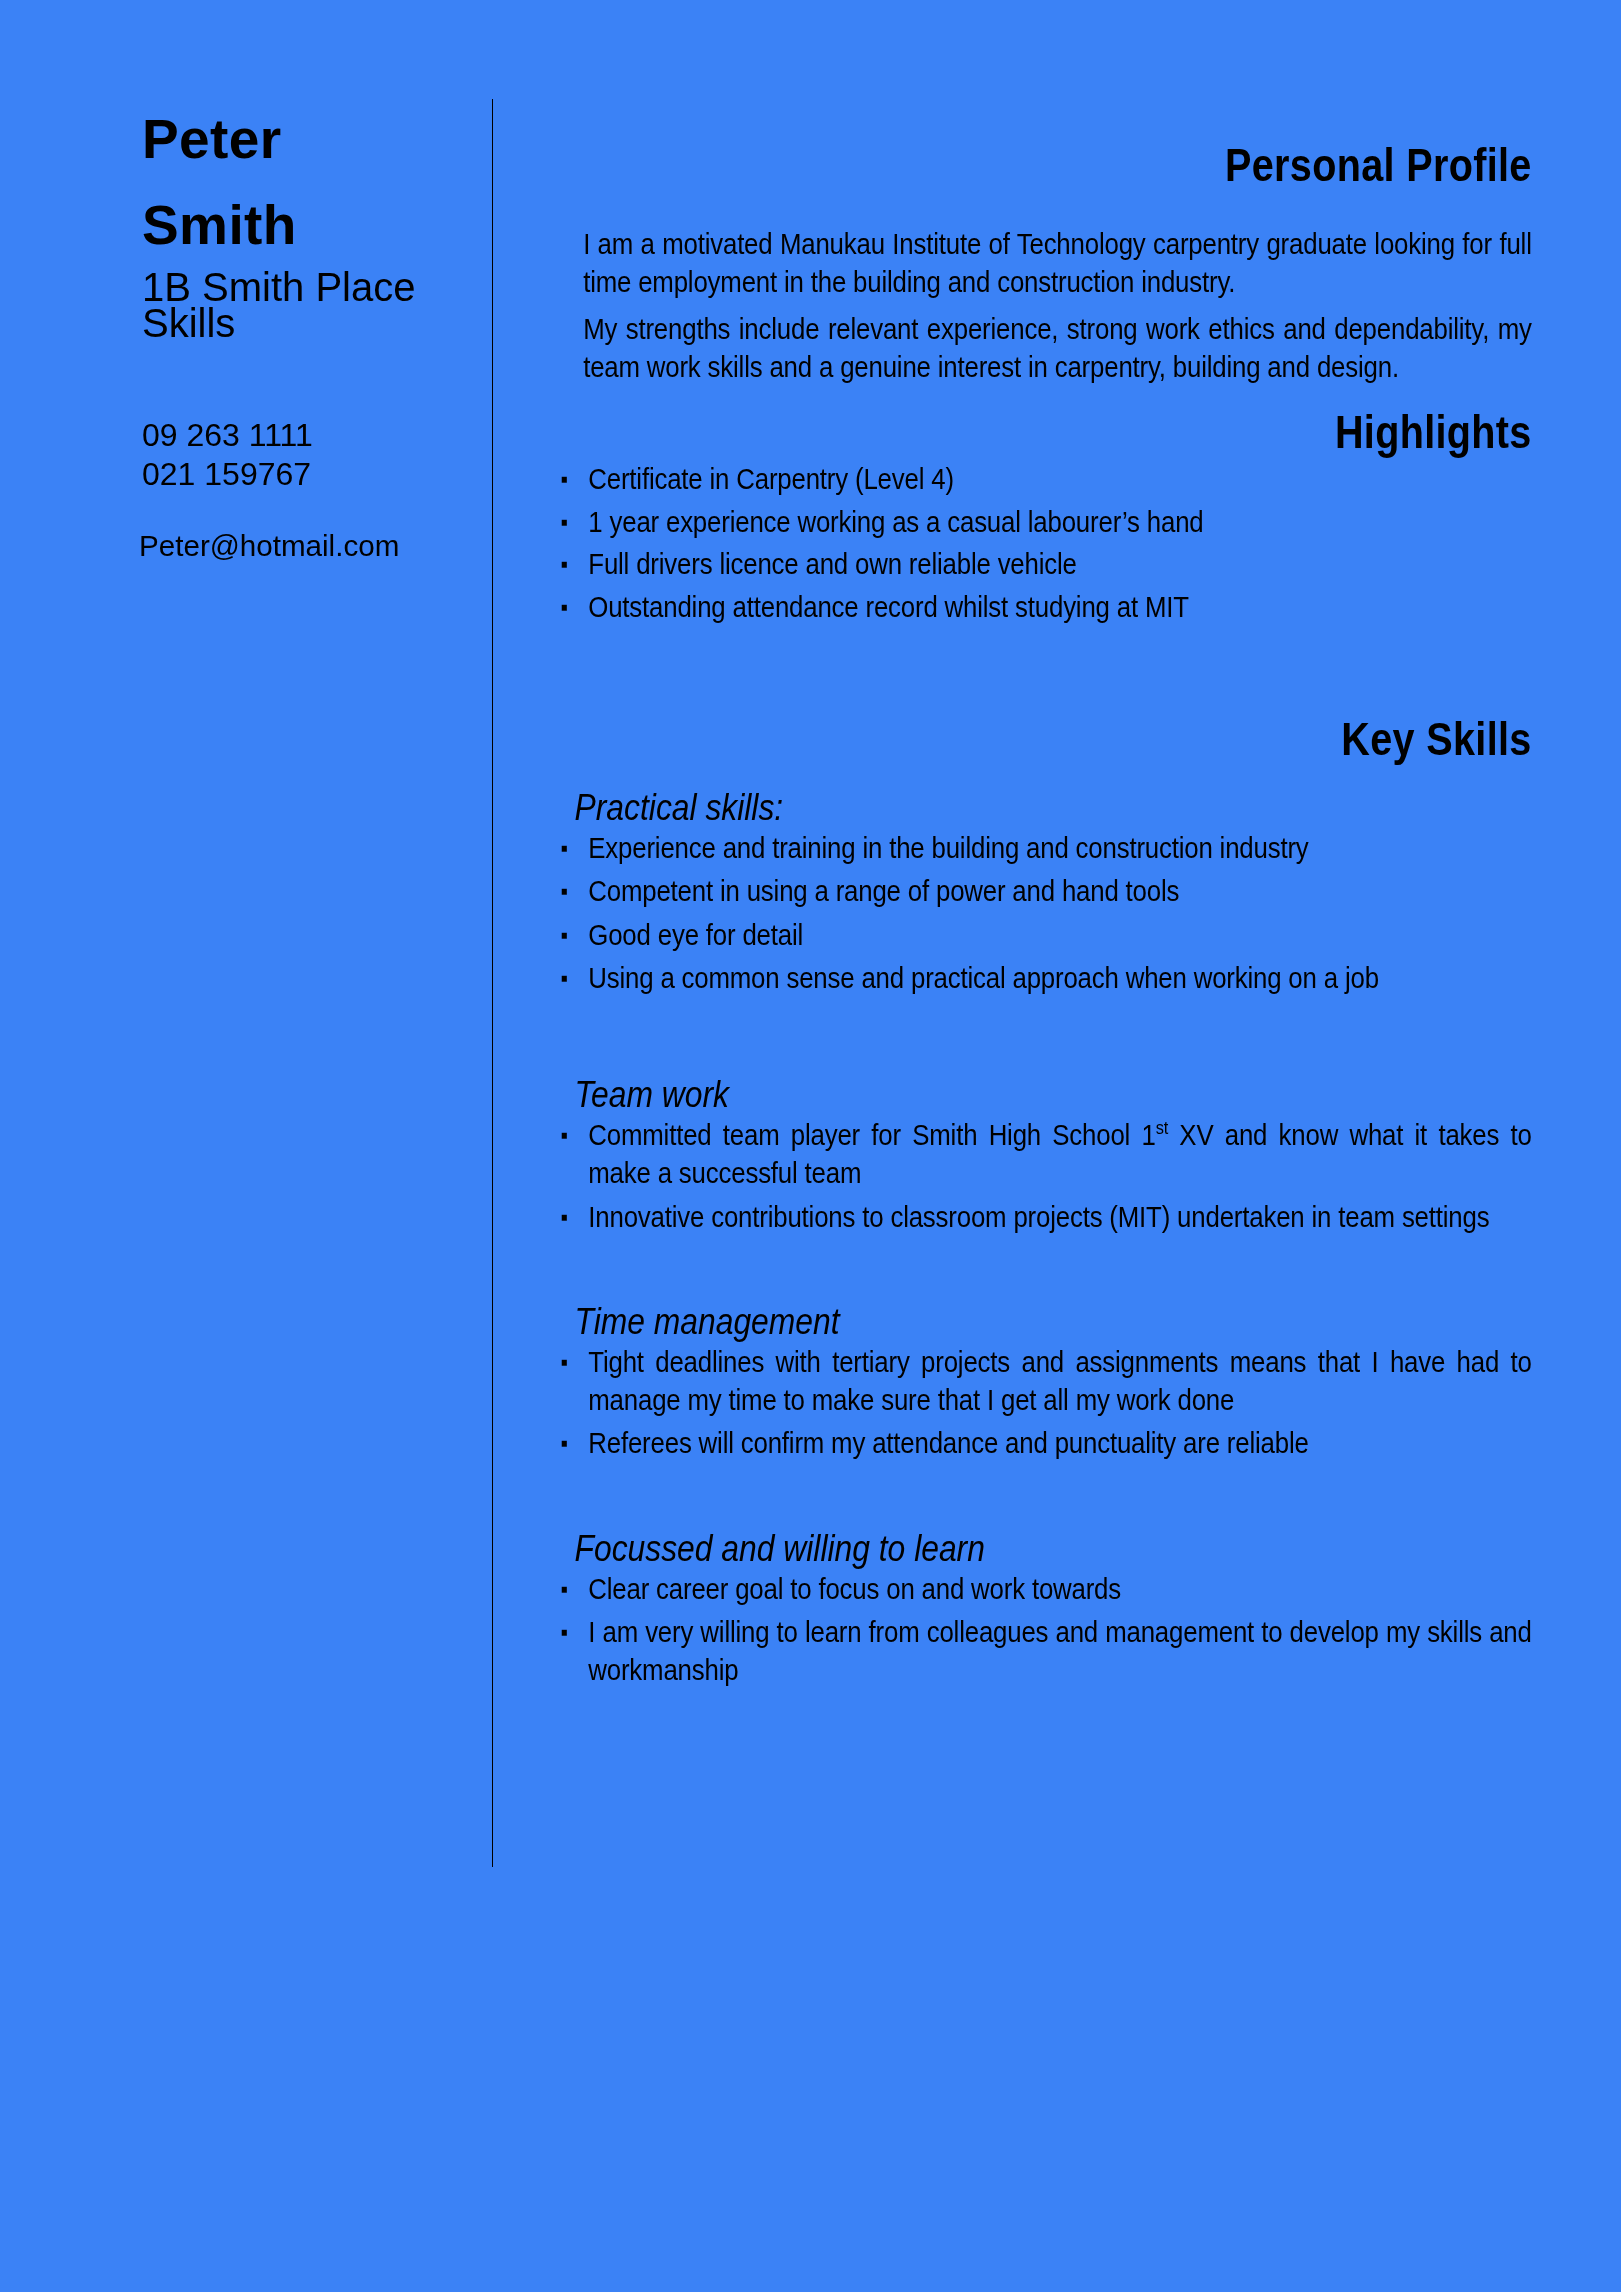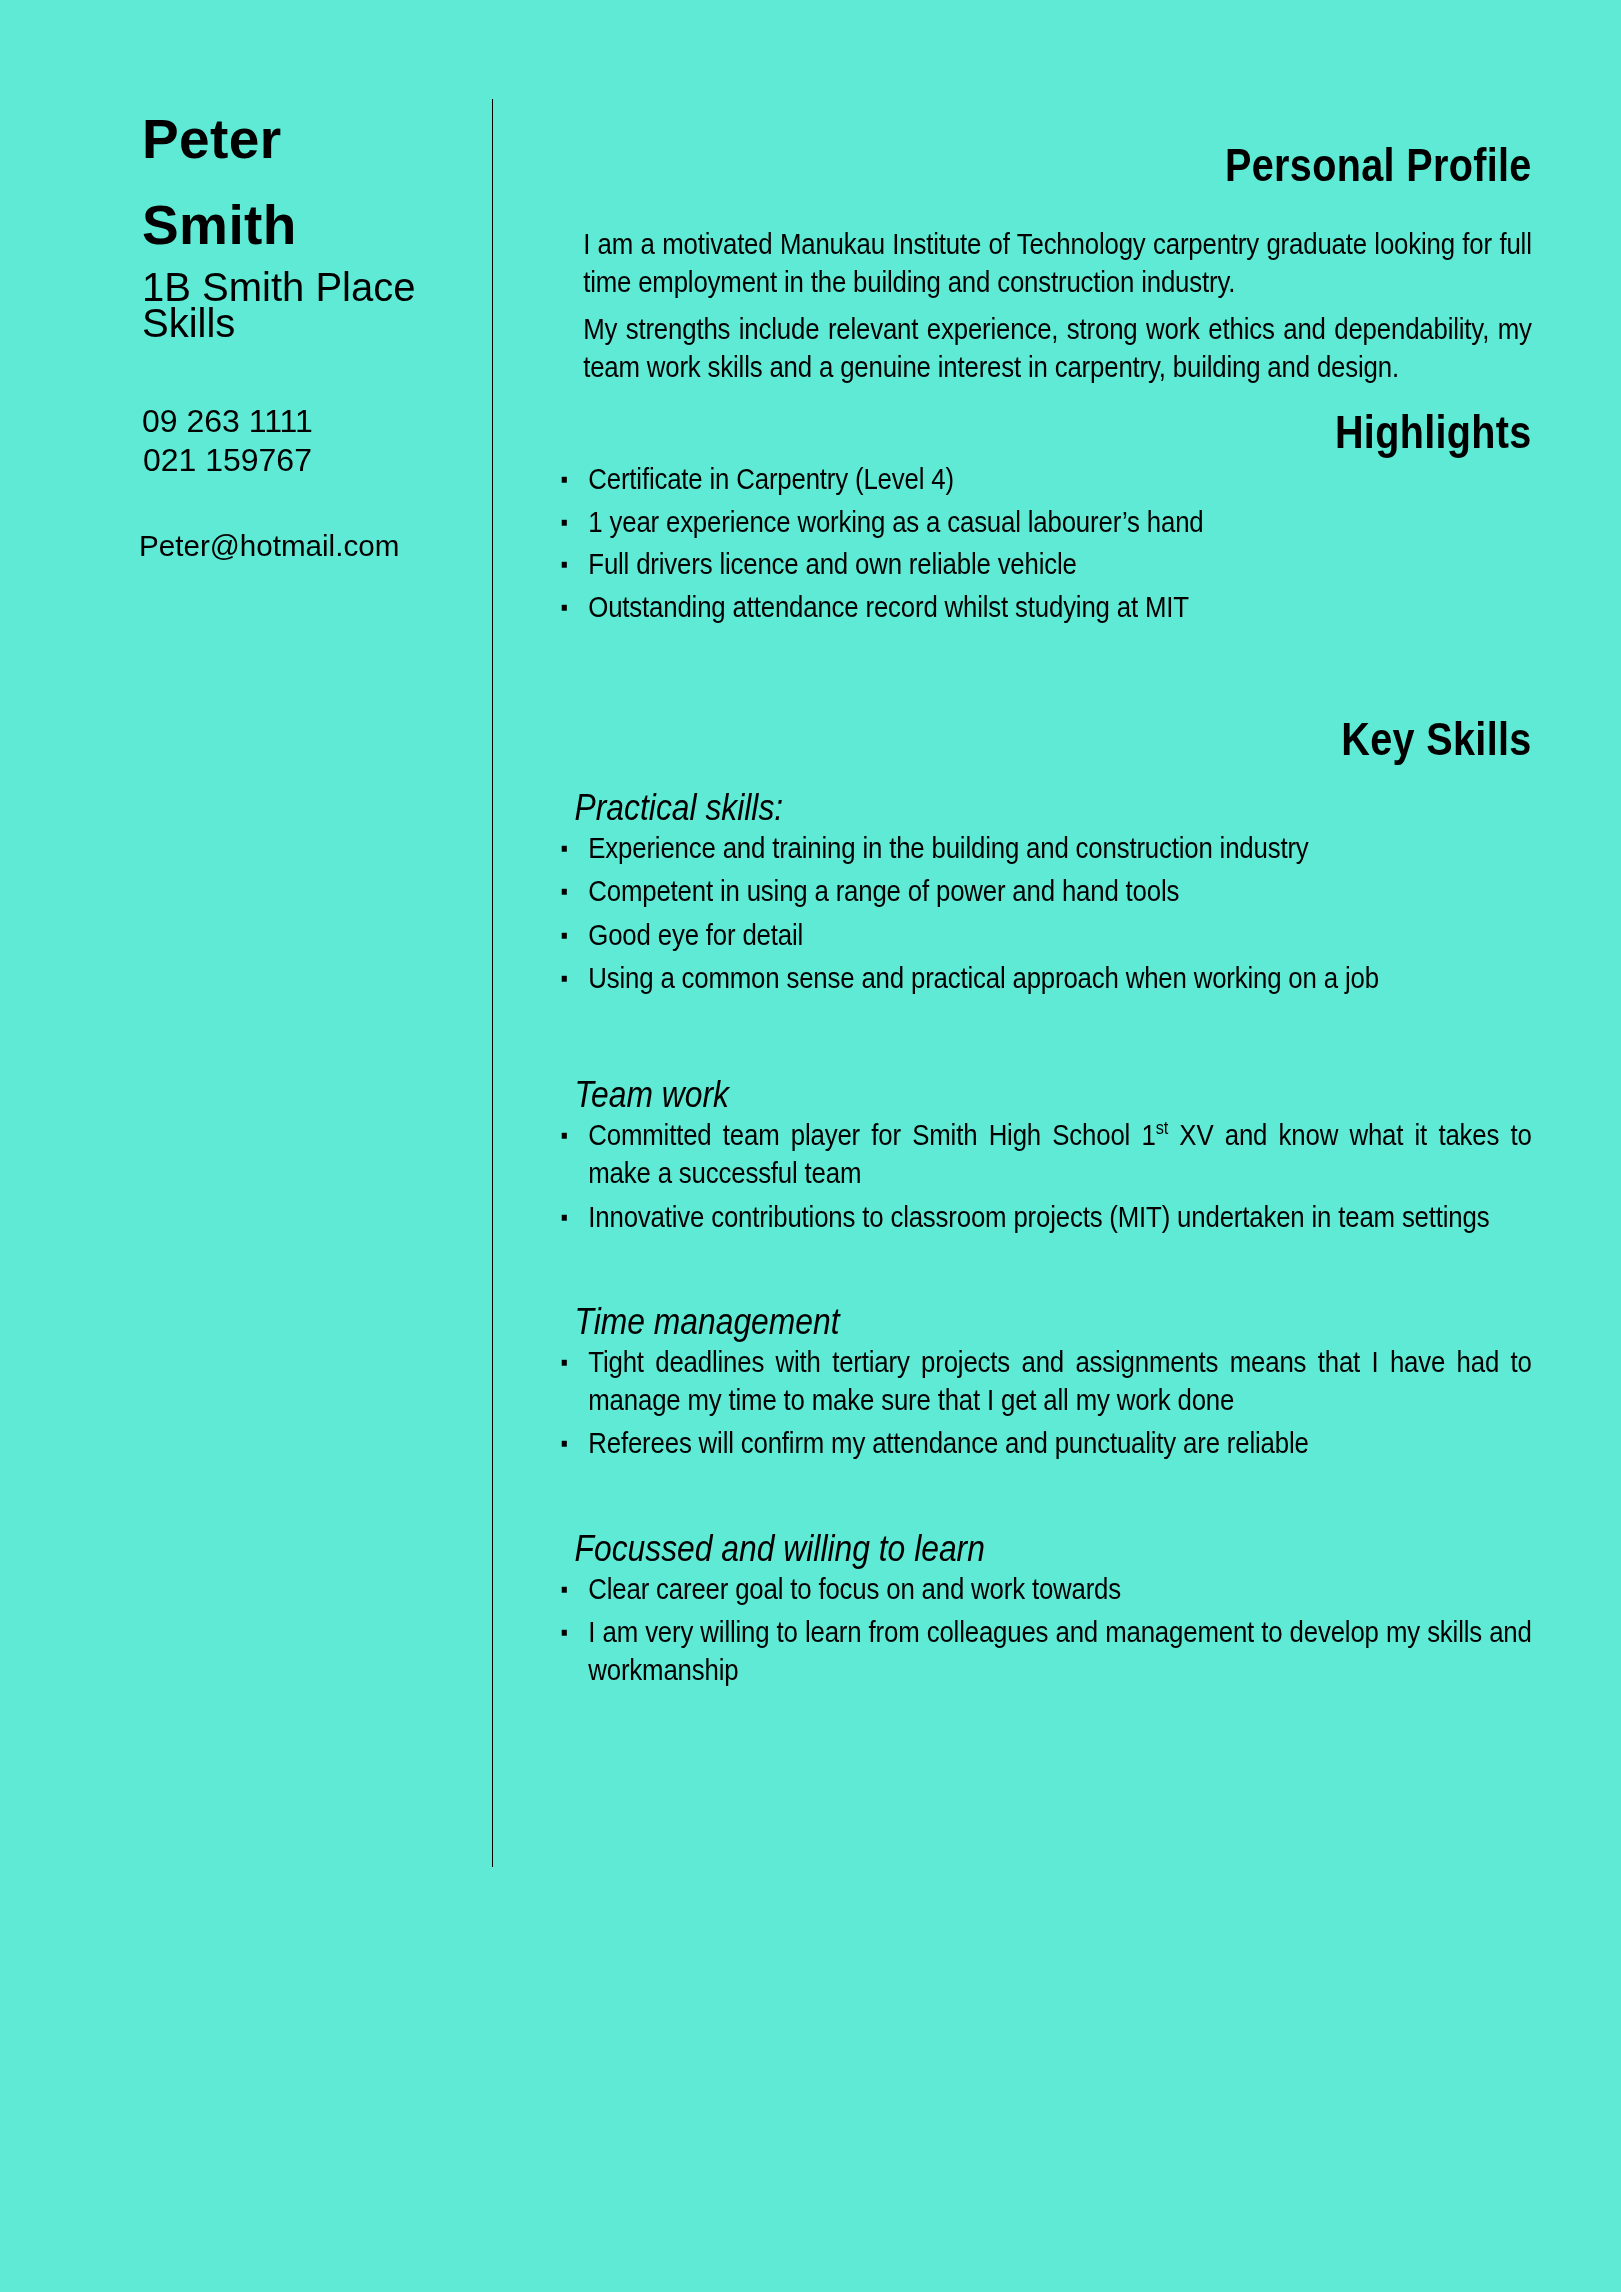--- a/index.html
+++ b/index.html
@@ -1,41 +1,41 @@
 <!DOCTYPE html>
 <html style="font-size:14.3px"><head>
 <meta charset="utf-8">
 <style>
   html, body { margin: 0; padding: 0; background: #ffffff; }
   .page {
     position: relative;
     width: 1621px;
     height: 2293px;
-    background: #5eead4;
+    background: #3b82f6;
     color: #000000;
     font-family: "Liberation Sans", "DejaVu Sans", sans-serif;
     overflow: hidden;
   }
 
   
   .sidebar { position: absolute; left: 0; top: 0; width: 491px; height: 100%; }
   .name-first, .name-last {
     position: absolute; left: 142px;
     font-size: 55px; font-weight: 900; line-height: 1;
     letter-spacing: 0.4px; white-space: nowrap;
   }
   .name-first { top: 112px; }
   .name-last  { top: 198px; }
   .address {
     position: absolute; left: 142px; top: 269px;
     font-size: 40px; line-height: 36px;
   }
   .phones {
-    position: absolute; left: 142px; top: 402px;
-    font-size: 32px; line-height: 39px; text-align: center;
+    position: absolute; left: 142px; top: 416px;
+    font-size: 32px; line-height: 39px;
   }
   .email {
     position: absolute; left: 139px; top: 528px;
     font-size: 29.6px; line-height: 36px;
   }
 
   
   .main {
     position: absolute; left: 492px; top: 99px;
     width: 991px; min-height: 1768px;

